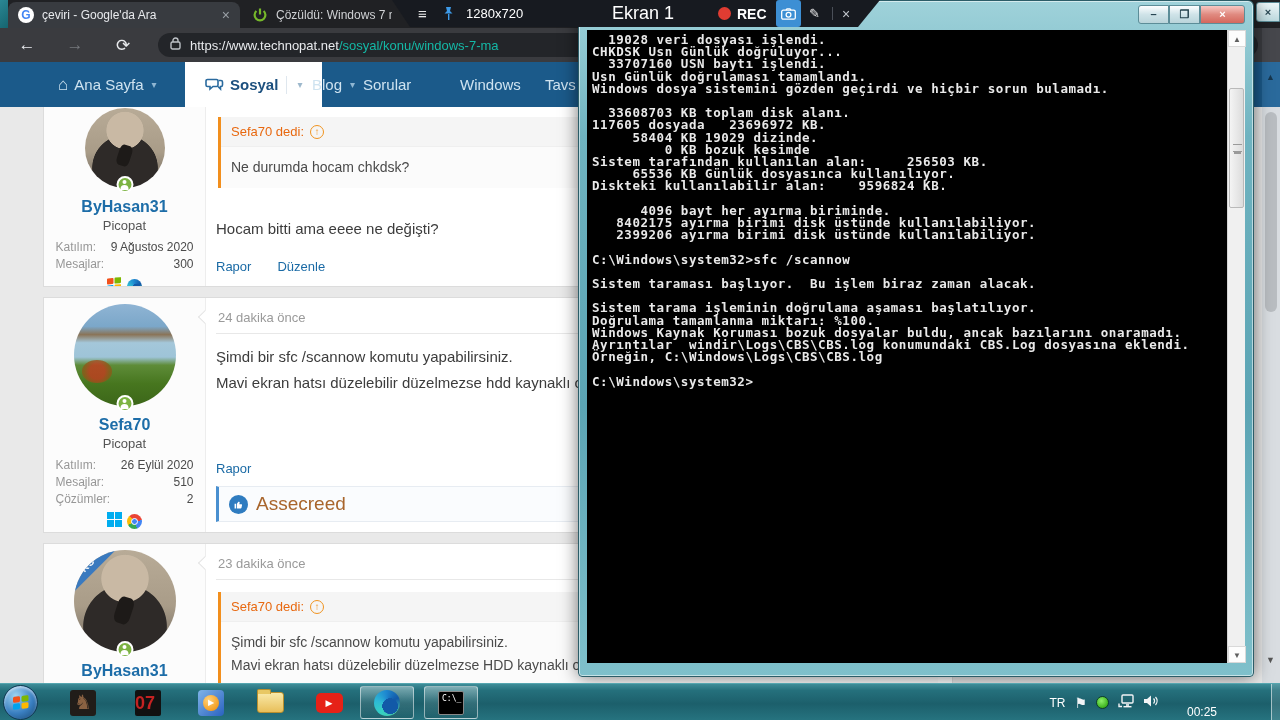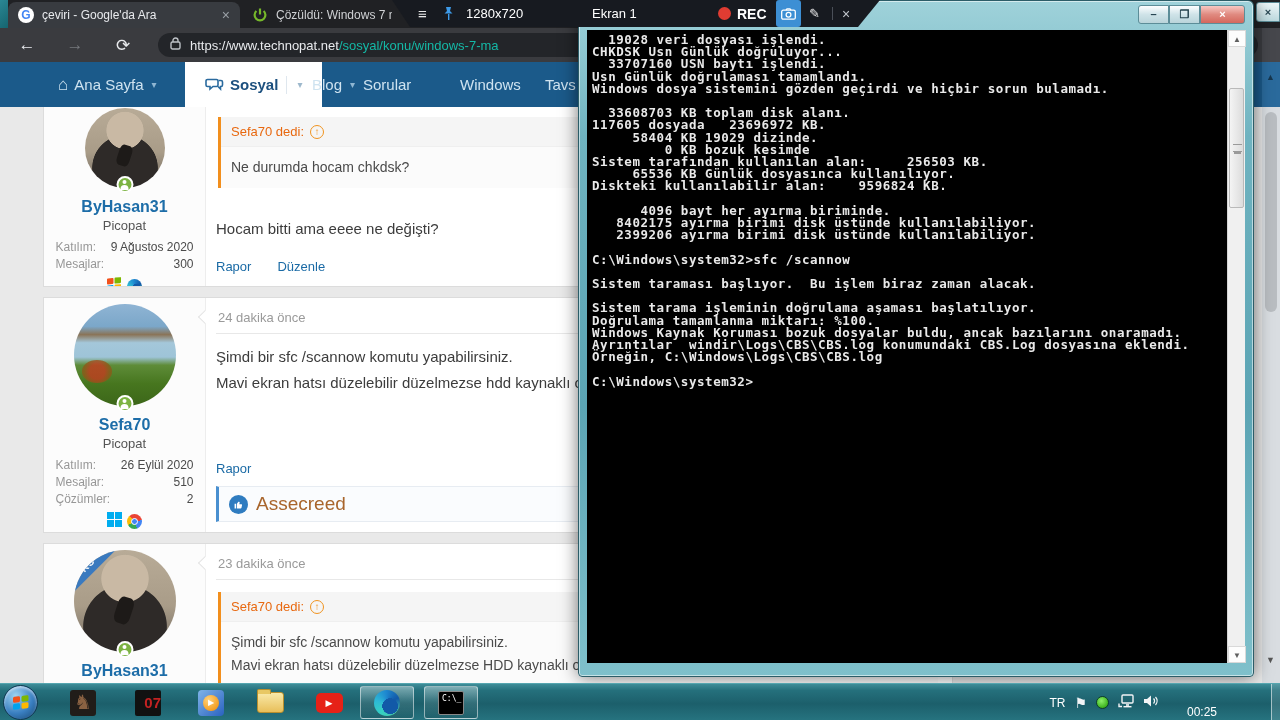--- a/index.html
+++ b/index.html
@@ -144,21 +144,21 @@
       color:#2b4a55; font-size:11px; text-align:center; line-height:18px; font-weight:bold; }
 
   
   .recbar { position:absolute; left:380px; top:0; width:500px; height:27px; z-index:8;
       background:#171a20; clip-path:polygon(12px 0, 500px 0, 478px 27px, 30px 27px);
       color:#fff; }
   .recbar .item { position:absolute; top:0; height:27px; display:flex; align-items:center; }
   .hamb { left:38px; font-size:15px; color:#e8e8e8; }
   .pinwrap { left:62px; }
   .res { left:86px; font-size:13px; }
-  .screenlabel { left:212px; font-size:13px; }
+  .screenlabel { left:232px; font-size:18px; }
   .recdot { left:338px; } .recdot i { width:13px; height:13px; border-radius:50%; background:#e03c32; display:block; }
   .reclabel { left:357px; font-size:14px; font-weight:bold; }
   .cambtn { left:396px; top:4px; height:19px; width:25px; background:#3d8fd4; border-radius:3px;
             display:flex; align-items:center; justify-content:center; }
   .pencil { left:429px; font-size:13px; color:#e8e8e8; }
   .vsep { left:452px; top:7px; width:1px; height:13px; background:#4a4f58; position:absolute; }
   .recclose { left:462px; font-size:14px; color:#c3c7cd; }
 
   
   .taskbar { position:absolute; left:0; top:683px; width:1280px; height:37px; z-index:10;
@@ -167,21 +167,21 @@
   .orb { position:absolute; left:3px; top:1px; width:35px; height:35px; border-radius:50%;
       background:radial-gradient(circle at 35% 30%, #9fd4f2, #3a7fc1 55%, #17456e 100%);
       border:1px solid #123a52; display:flex; align-items:center; justify-content:center;
       box-shadow:inset 0 2px 3px rgba(255,255,255,.6); }
   .tb-icon { position:absolute; top:4px; width:30px; height:29px; display:flex;
              align-items:center; justify-content:center; }
   .tb-btn { position:absolute; top:2px; height:33px; width:54px; border:1px solid rgba(255,255,255,.5);
       border-radius:3px; background:linear-gradient(180deg,rgba(255,255,255,.38),rgba(255,255,255,.12) 45%,rgba(0,0,0,.12));
       display:flex; align-items:center; justify-content:center; }
   .icon-07 { width:26px; height:26px; background:#111; color:#c42222; font-weight:bold;
-             font-size:15px; text-align:right; line-height:26px; border-radius:2px; }
+             font-size:18px; text-align:left; line-height:26px; border-radius:2px; }
   .icon-horse { width:26px; height:26px; background:#211d19; border-radius:3px; color:#8a6242;
                 font-size:20px; line-height:25px; text-align:center; }
   .icon-wmp { width:26px; height:26px; border-radius:4px;
       background:linear-gradient(135deg,#7fb3e8,#2a62c0); position:relative; }
   .icon-wmp::after { content:"▶"; position:absolute; inset:0; margin:auto; width:16px; height:16px;
       background:radial-gradient(circle at 35% 30%,#ffd27a,#f08a00); border-radius:50%;
       color:#fff; font-size:8px; text-align:center; line-height:16px; }
   .icon-folder { width:27px; height:21px; position:relative;
       background:linear-gradient(180deg,#f9e9a8,#e8bf5a); border-radius:2px 3px 3px 3px;
       border:1px solid #b98f2e; }

